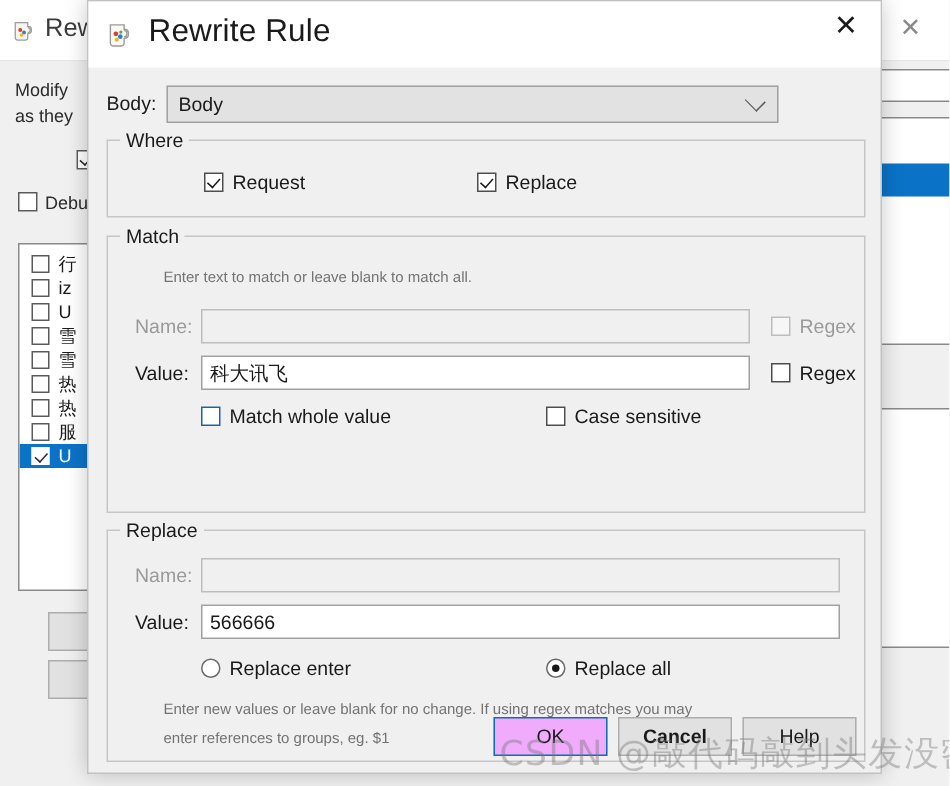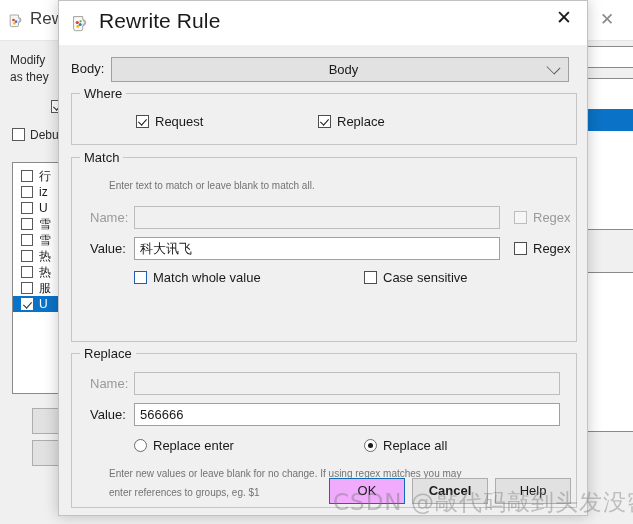--- a/index.html
+++ b/index.html
@@ -202,29 +202,28 @@
   }
   .lbl { font-size: 13px; color: #1a1a1a; }
   .lbl.dim { color: #9a9a9a; }
   .type-label {
     position: absolute;
     left: 0; top: 4px;
   }
   .combo {
     position: absolute;
     left: 40px; top: 0;
-    width: 458px; height: 25px;
+    width: 408px; height: 25px;
     background: #e2e2e2;
     border: 1px solid #a0a0a0;
     box-sizing: border-box;
     font-size: 13px;
     color: #1a1a1a;
     line-height: 23px;
     padding-left: 7px;
-    text-align: center;
   }
   .combo .chev {
     position: absolute;
     right: 9px; top: 4px;
     width: 10px; height: 10px;
     border: solid #5b5b5b;
     border-width: 0 1.5px 1.5px 0;
     transform: rotate(45deg) scaleY(0.8);
   }
 

